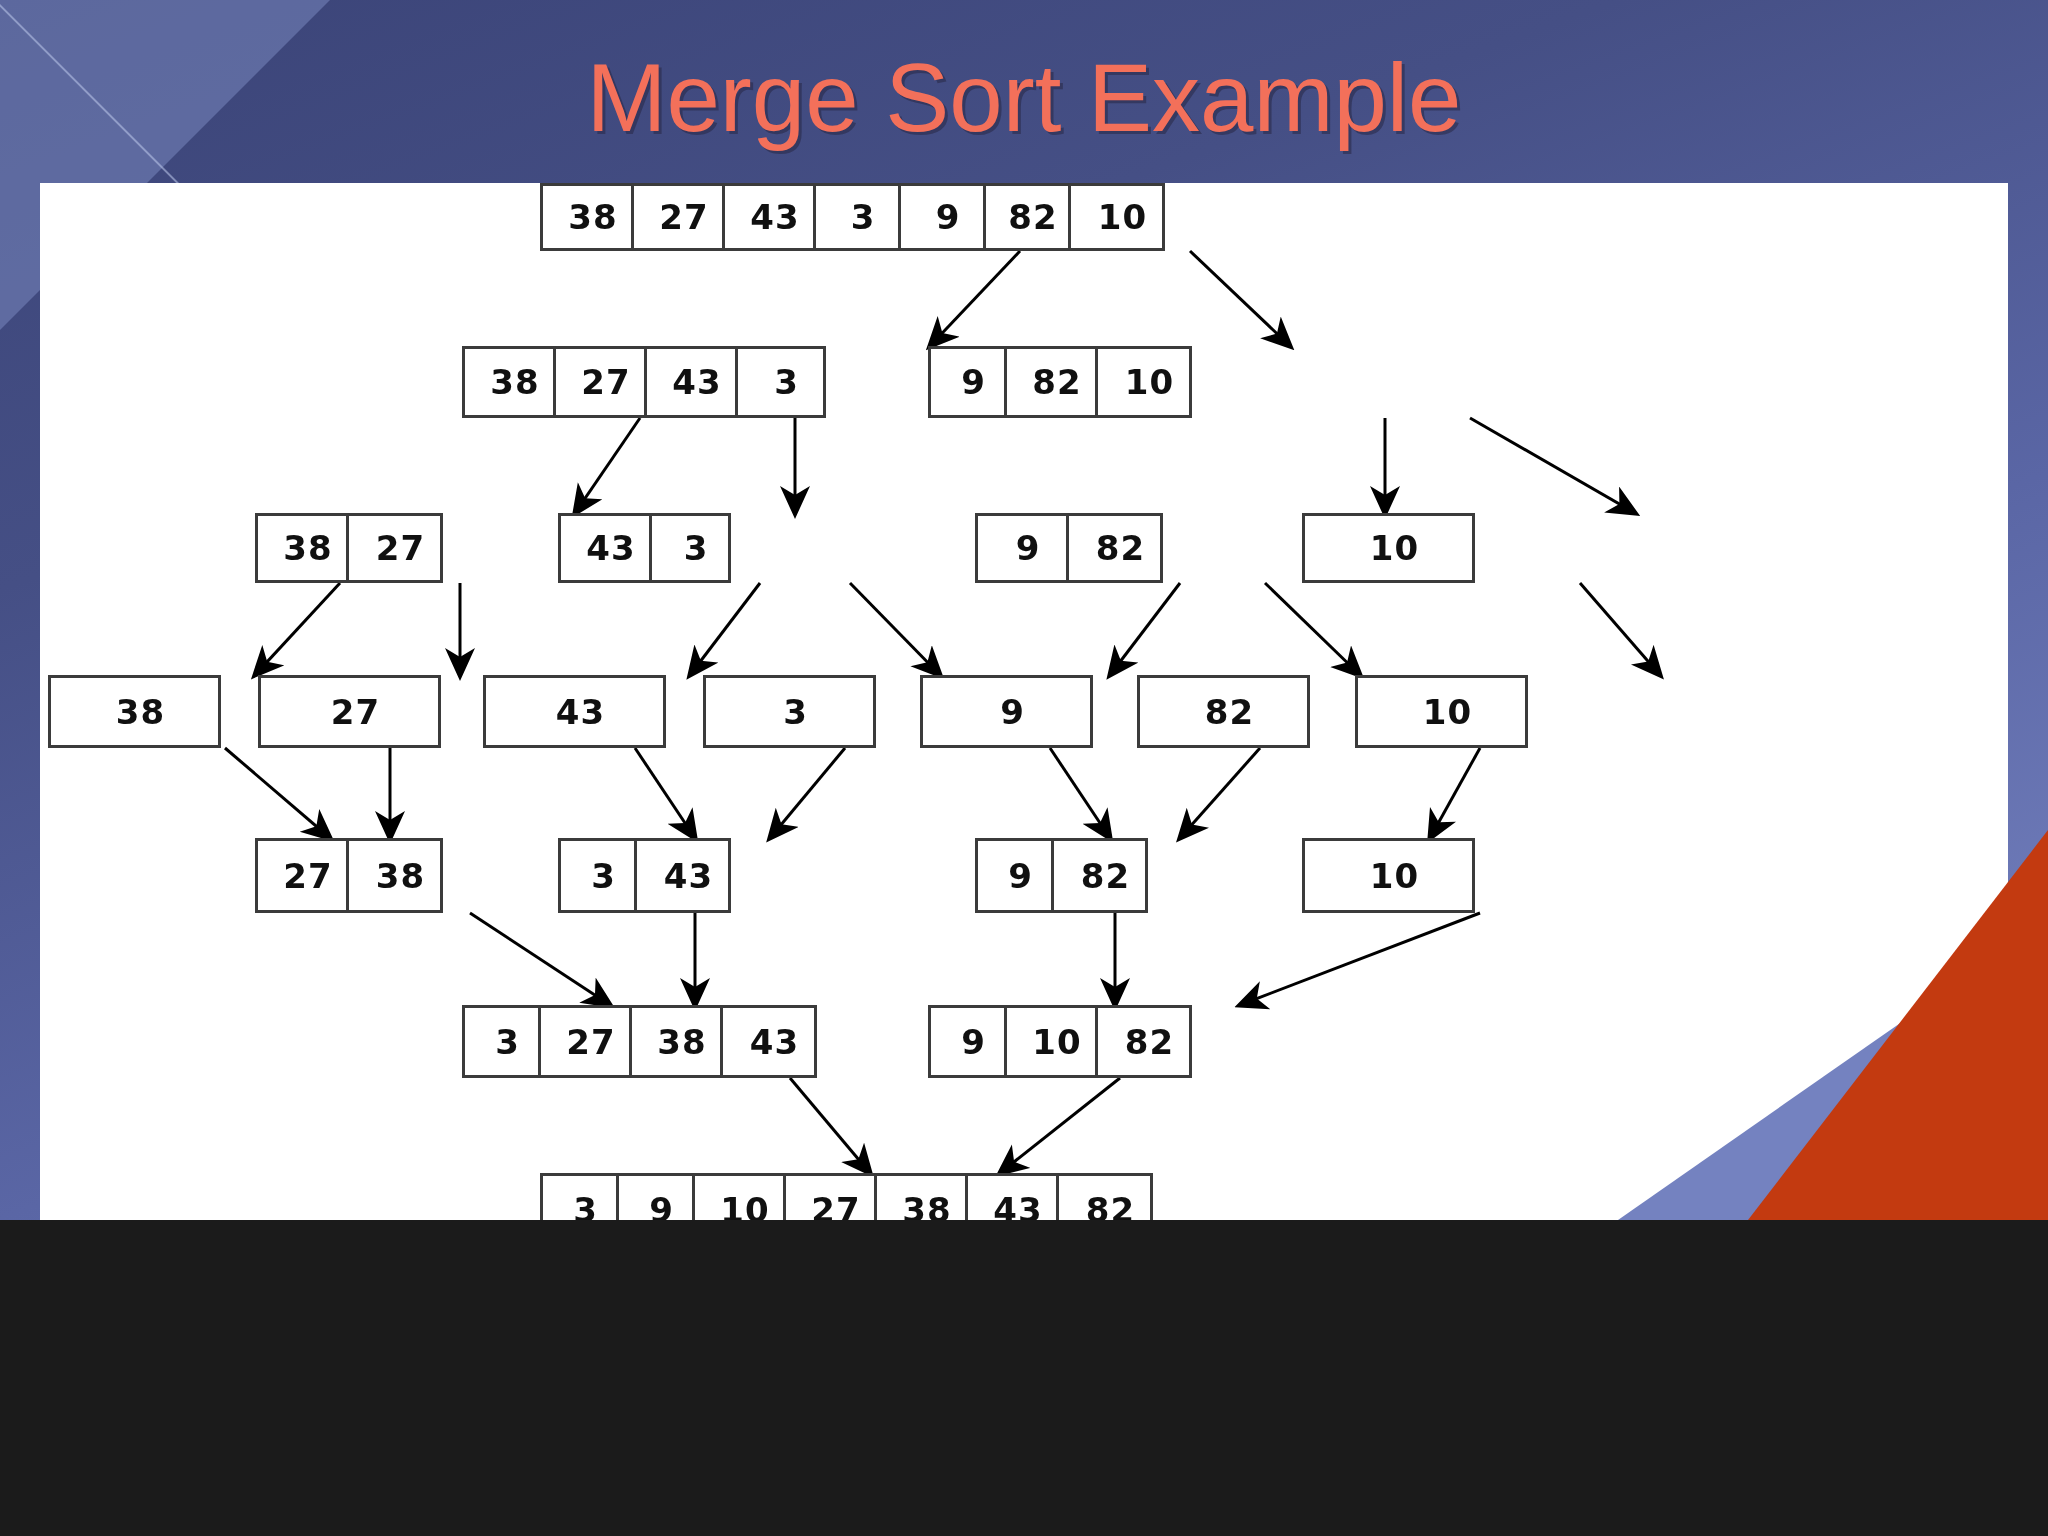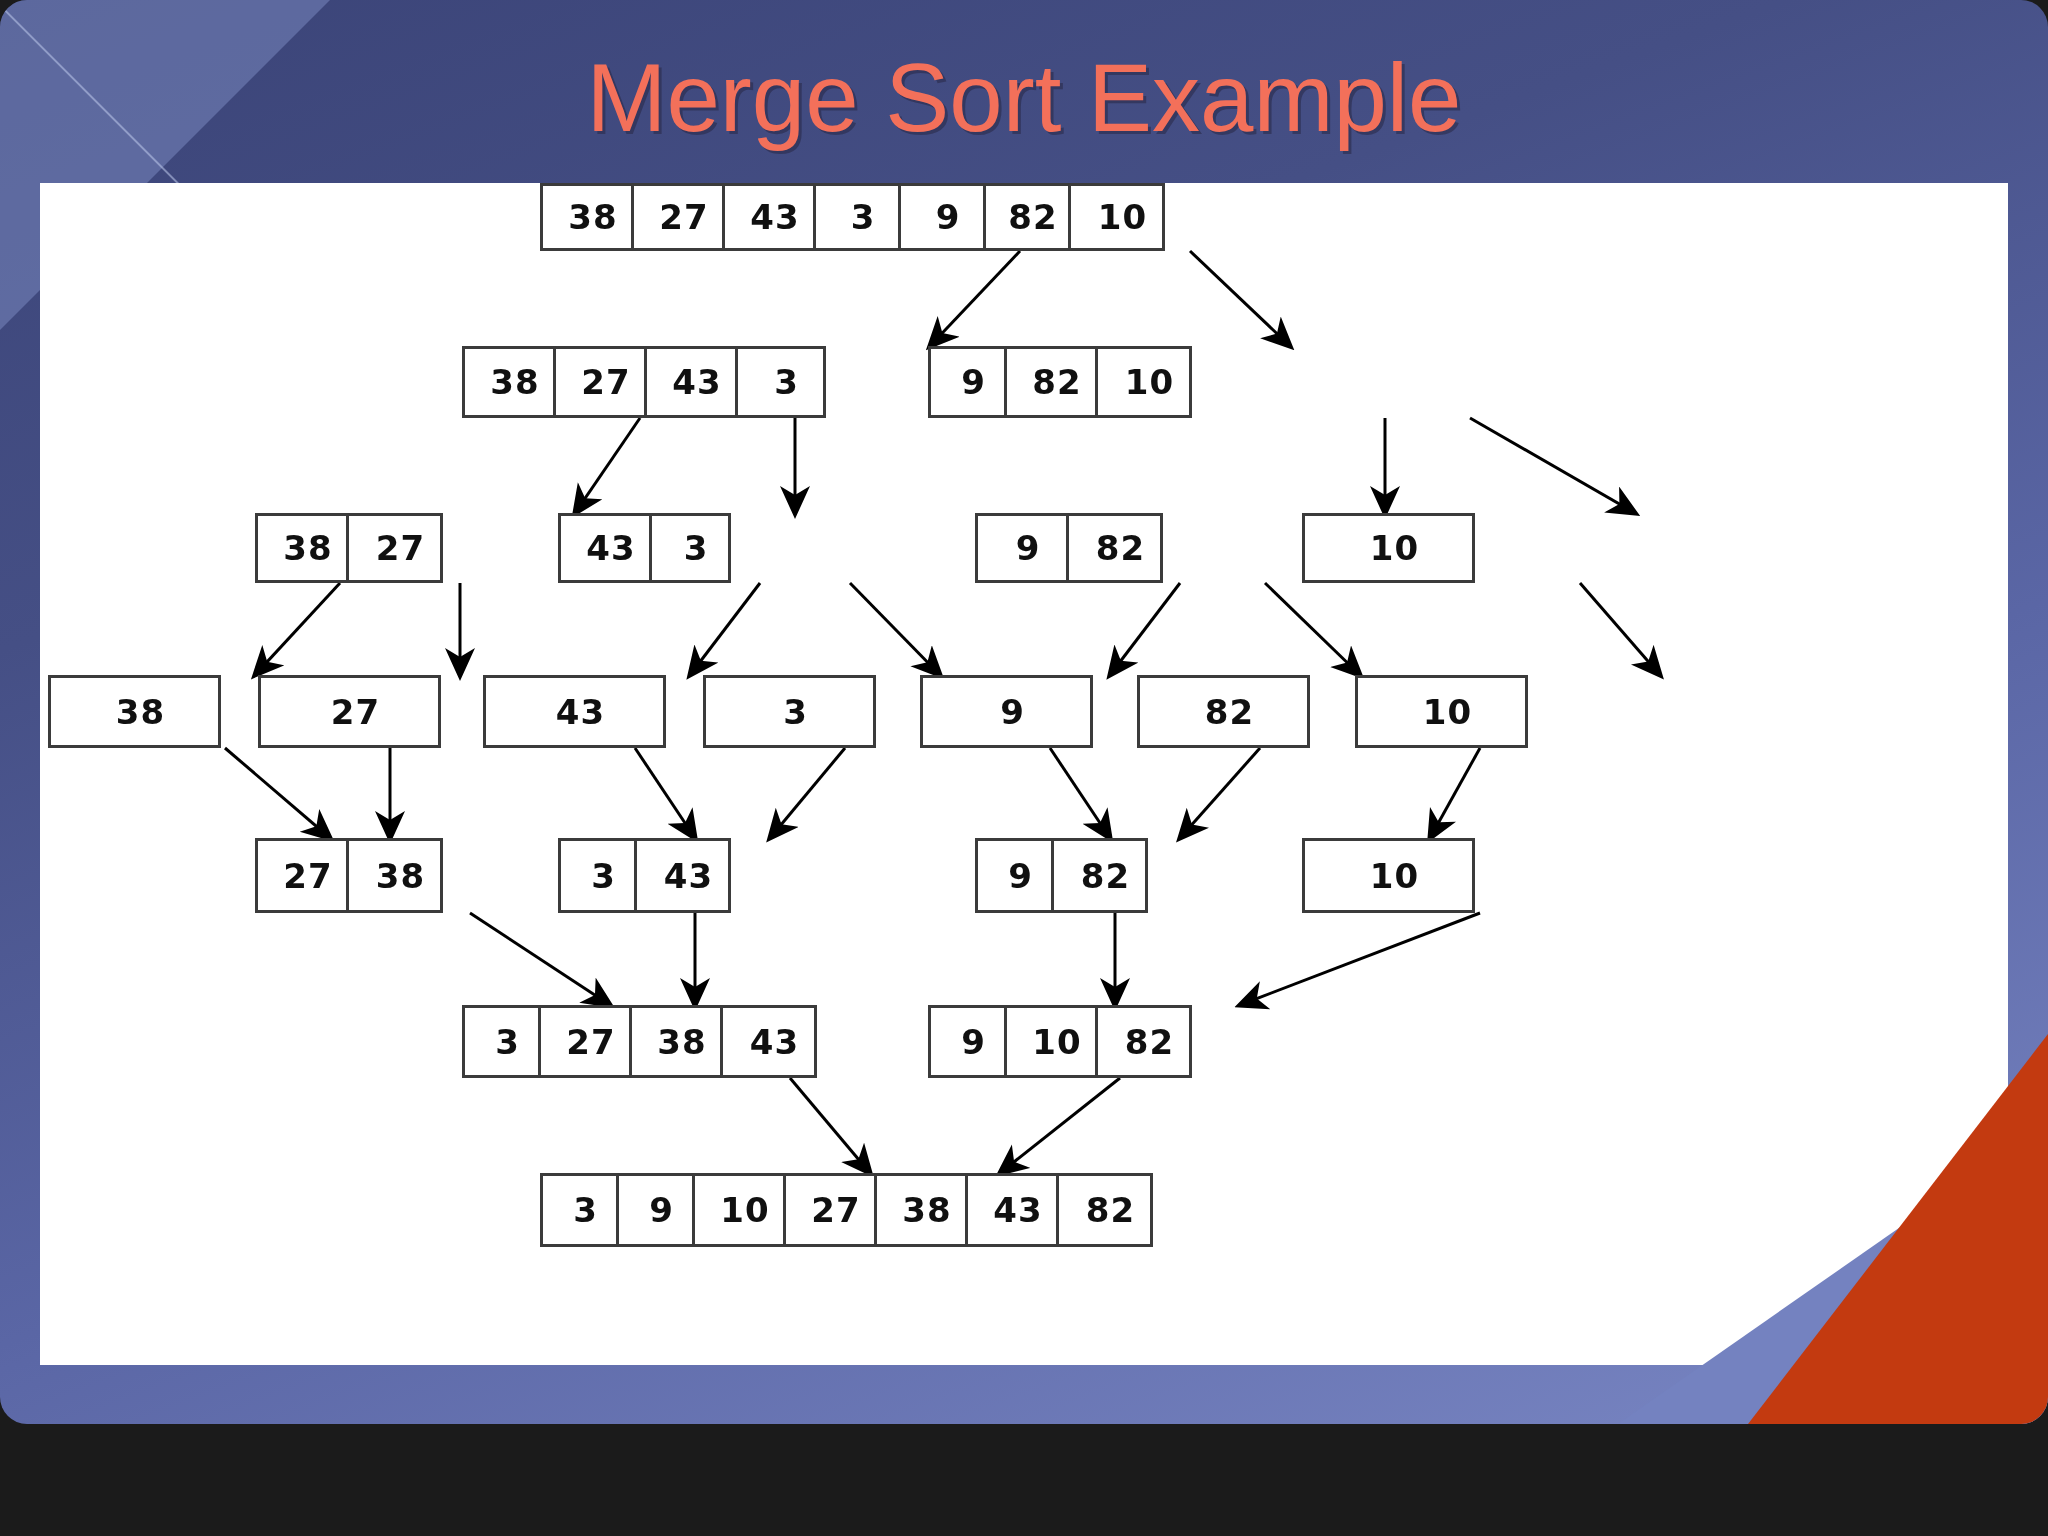--- a/index.html
+++ b/index.html
@@ -3,25 +3,24 @@
 <meta charset="utf-8">
 <style>
   html, body {
     margin: 0;
     padding: 0;
     background: #1b1b1b;
   }
   #slide {
     position: relative;
     width: 2048px;
-    height: 1424px;
+    height: 1220px;
     overflow: hidden;
     font-family: "Liberation Sans", sans-serif;
     background: linear-gradient(160deg, #3b4478 0%, #454f85 30%, #5a66a5 62%, #7a87c4 100%);
-    border-radius: 27px;
   }
   
   #corner-tl {
     position: absolute;
     left: 0; top: 0;
     width: 0; height: 0;
     border-left: 330px solid rgba(120,134,190,0.55);
     border-bottom: 330px solid transparent;
     pointer-events: none;
   }

